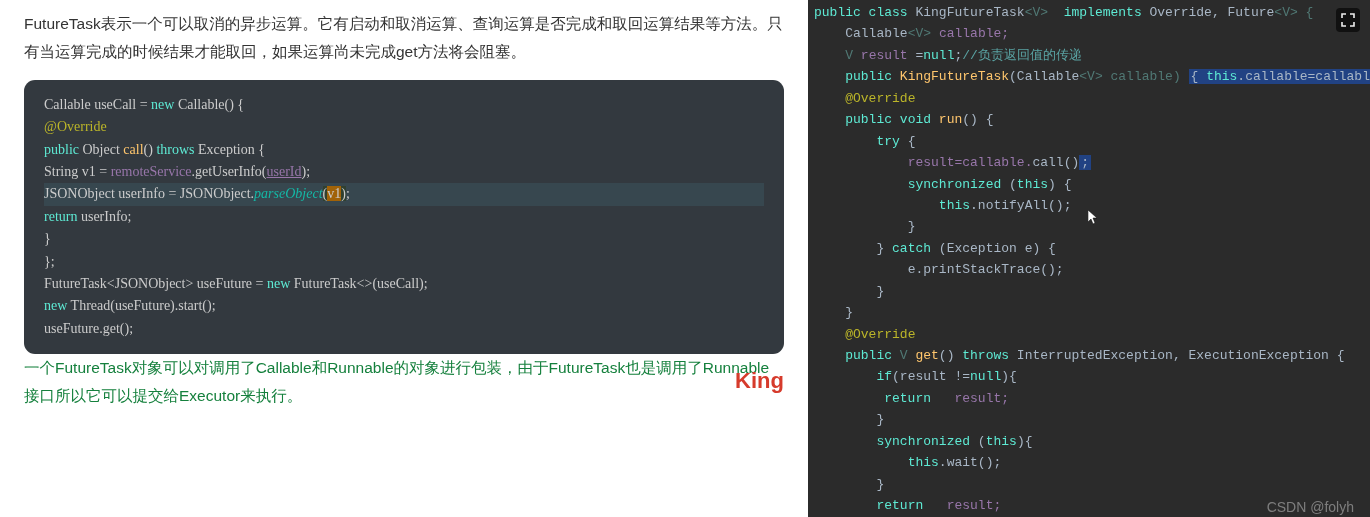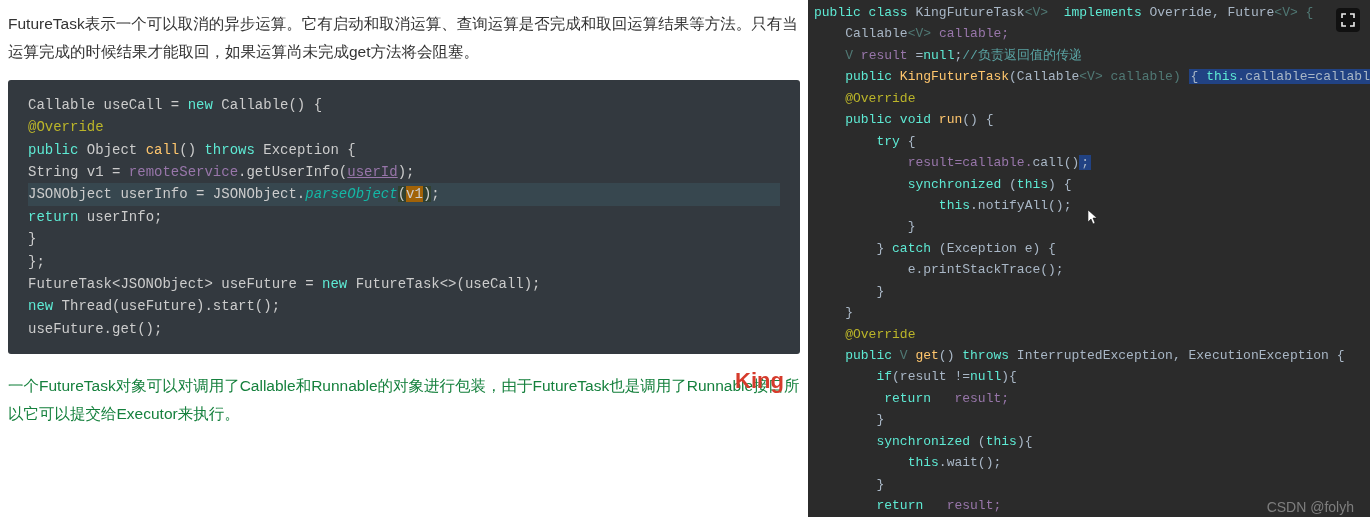--- a/index.html
+++ b/index.html
@@ -7,43 +7,42 @@
     width: 1370px;
     height: 517px;
     display: flex;
     font-family: "Microsoft YaHei", -apple-system, sans-serif;
     overflow: hidden;
     background: #fff;
     position: relative;
   }
   .left-panel {
     width: 808px;
-    padding: 10px 8px;
+    padding: 10px 24px;
     background: #fff;
   }
   .right-panel {
     width: 562px;
     background: #2b2b2b;
     position: relative;
   }
   .intro-text {
     font-size: 15.5px;
     line-height: 1.8;
     color: #333;
     margin-bottom: 14px;
   }
   .code-block-left {
     background: #33393f;
-    border-radius: 3px;
+    border-radius: 11px;
     padding: 14px 20px;
-    font-family: Liberation Mono, monospace;
+    font-family: Liberation Serif, serif;
     font-size: 14px;
     line-height: 1.6;
     color: #ccc;
-    margin-bottom: 18px;
   }
   .code-block-right {
     background: #2b2b2b;
     font-family: Consolas, "Courier New", monospace;
     font-size: 13px;
     line-height: 1.65;
     color: #a9b7c6;
     padding: 2px 6px 6px 6px;
     white-space: pre;
   }

